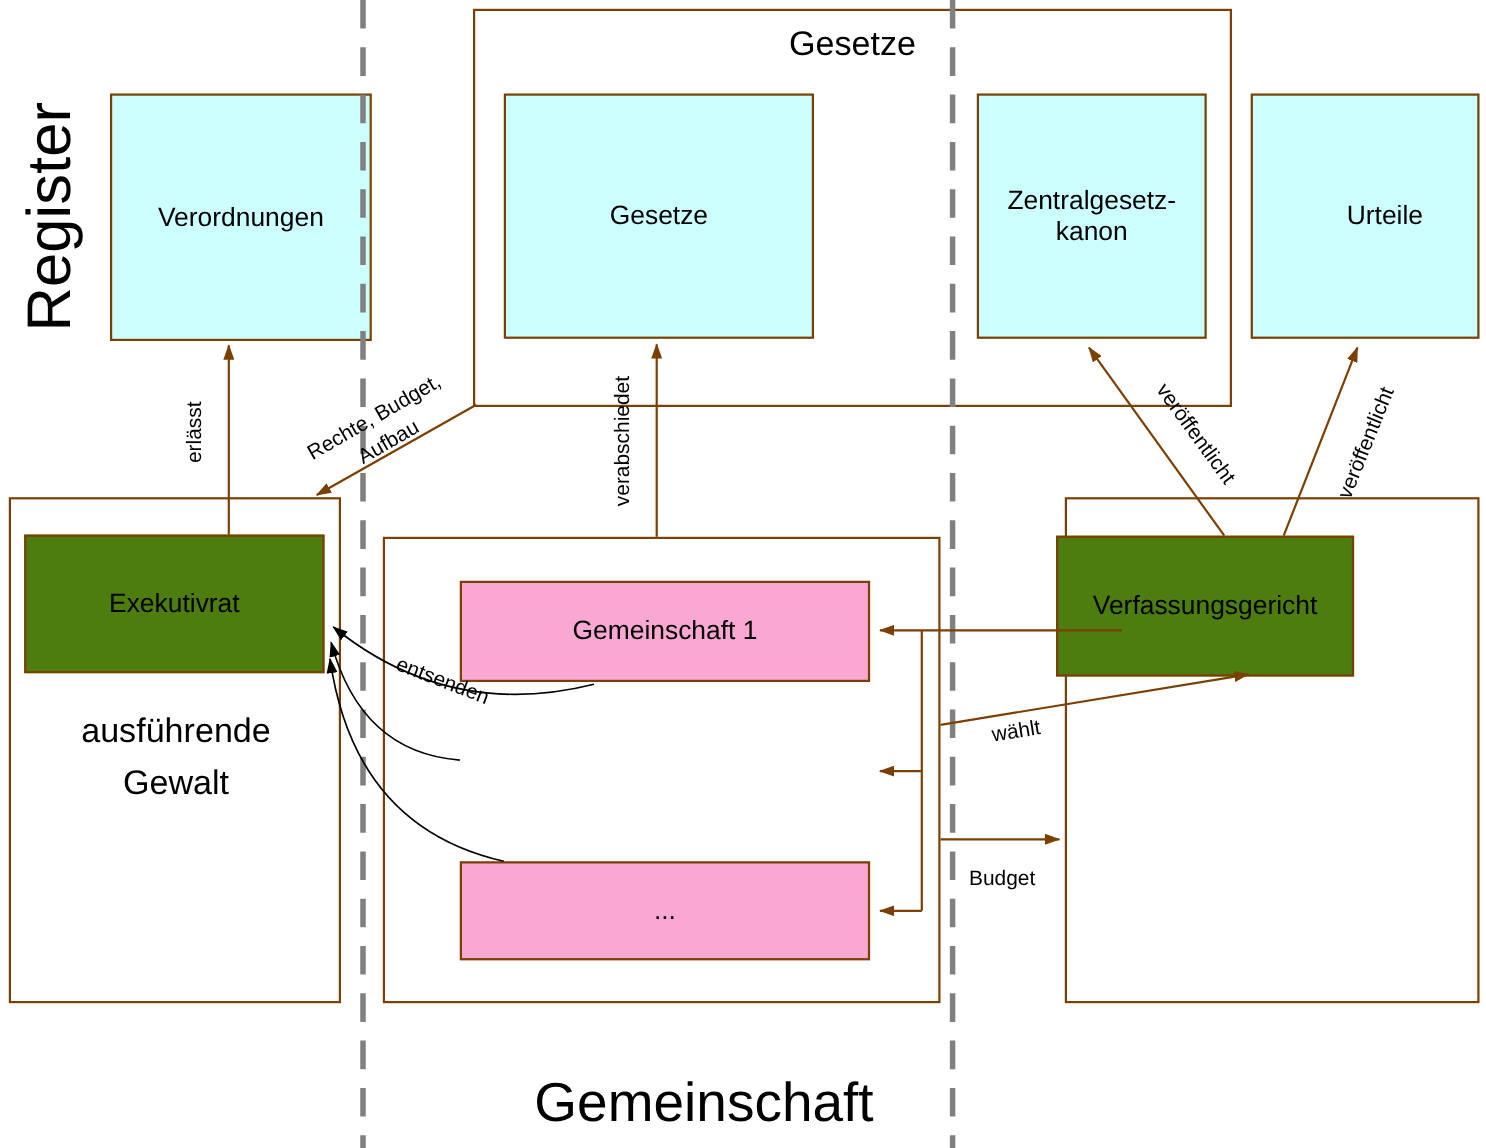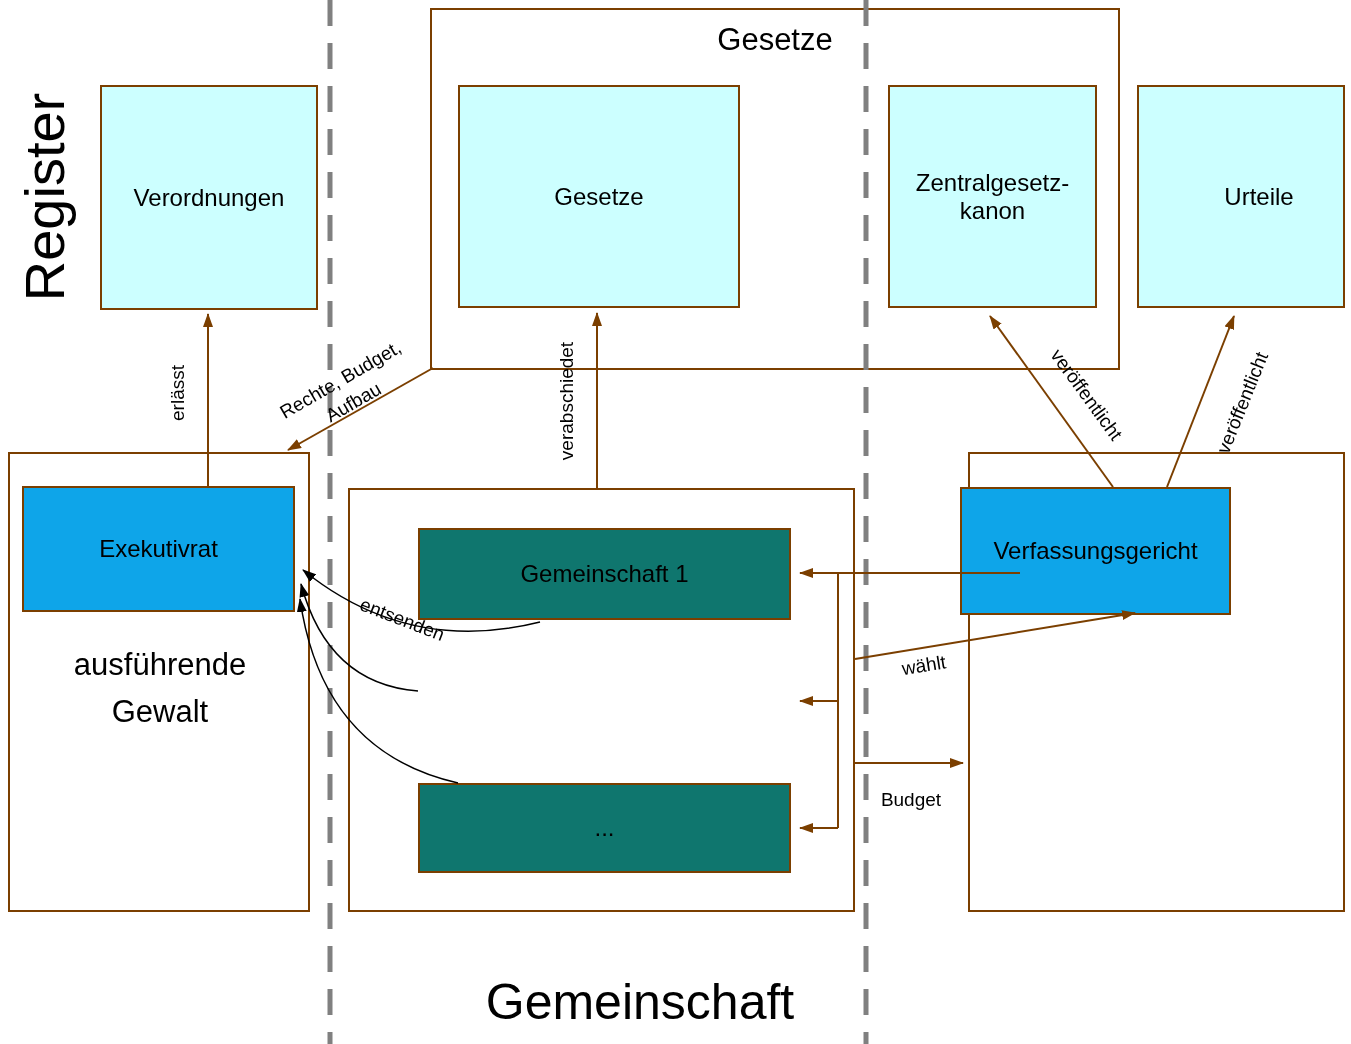--- a/index.html
+++ b/index.html
@@ -6,22 +6,22 @@
   #canvas {
     position:relative; width:1351px; height:1044px; background:#ffffff;
     font-family:"Liberation Sans","DejaVu Sans",sans-serif; color:#000; overflow:hidden;
   }
   .box {
     position:absolute; box-sizing:border-box; border:2px solid #7b3f00;
     display:flex; align-items:center; justify-content:center; text-align:center;
     z-index:1;
   }
   .cyan      { background:#ccffff; font-size:24px; }
-  .tan       { background:#0ea5e9; font-size:24px; }
-  .community { background:#0f766e; font-size:24px;text-align:center; }
+  .tan       { background:#4d7c0f; font-size:24px; }
+  .community { background:#f9a8d4; font-size:24px;text-align:center; }
   .container { background:#ffffff; }
   #edge-layer { position:absolute; left:0; top:0; z-index:2; pointer-events:none; }
   .divider    { stroke:#808080; stroke-width:5; stroke-dasharray:26 17; fill:none; }
   .brown      { stroke:#7b3f00; stroke-width:2; fill:none; }
   .black-curve{ stroke:#000000; stroke-width:1.5; fill:none; }
   .label {
     position:absolute; z-index:3; text-align:center; white-space:nowrap;
     transform-origin:center;
   }
   .multiline { white-space:pre-line; }
@@ -33,21 +33,21 @@
 </head>
 <body>
 
 <div id="canvas">
 
   <div class="box container" style="left:430px; top:8px; width:690px; height:362px;"></div>
   <div class="box container" style="left:8px; top:452px; width:302px; height:460px;"></div>
   <div class="box container" style="left:348px; top:488px; width:507px; height:424px;"></div>
   <div class="box container" style="left:968px; top:452px; width:377px; height:460px;"></div>
 
-  <div class="box cyan" style="left:100px; top:85px; width:218px; height:225px;">
+  <div class="box cyan" style="left:100px; top:85px; width:238px; height:225px;">
     <span>Verordnungen</span>
   </div>
   <div class="box cyan" style="left:458px; top:85px; width:282px; height:223px;">
     <span>Gesetze</span>
   </div>
   <div class="box cyan" style="left:888px; top:85px; width:209px; height:223px;">
     <span class="multiline">Zentralgesetz-
 kanon</span>
   </div>
   <div class="box cyan" style="left:1137px; top:85px; width:208px; height:223px;padding-left:36px;">

